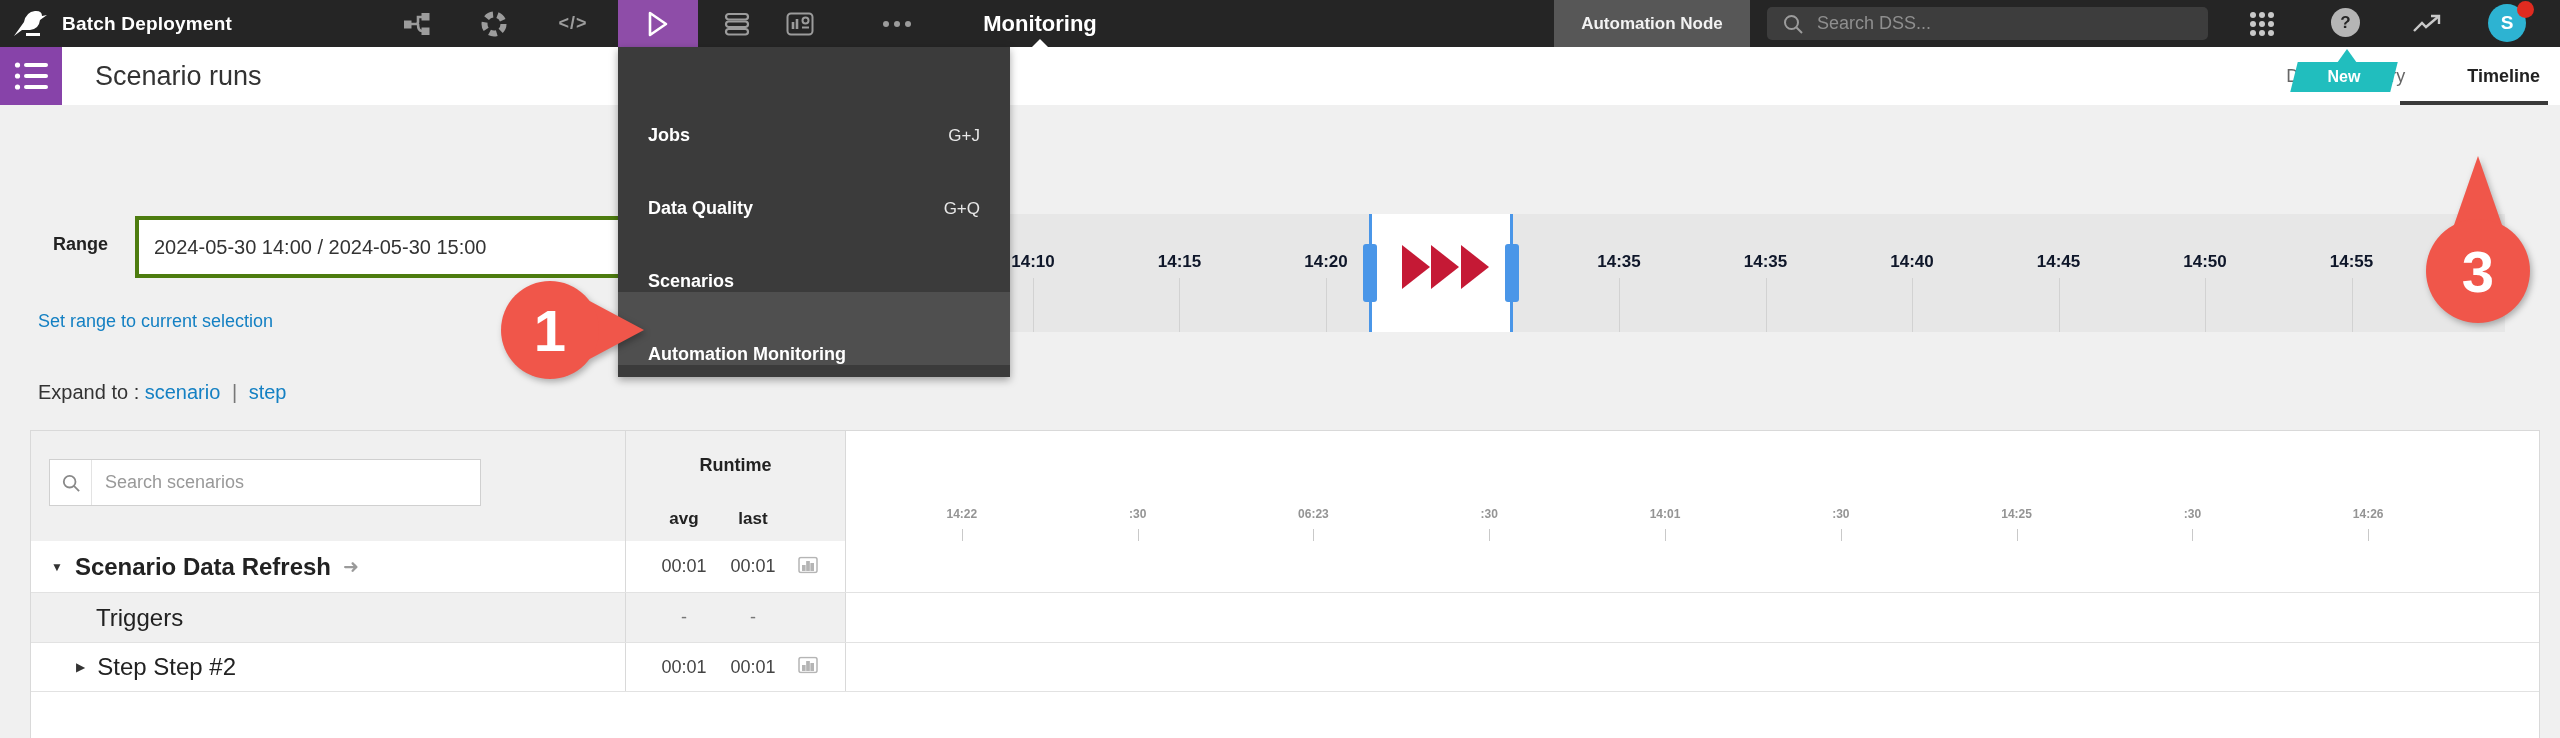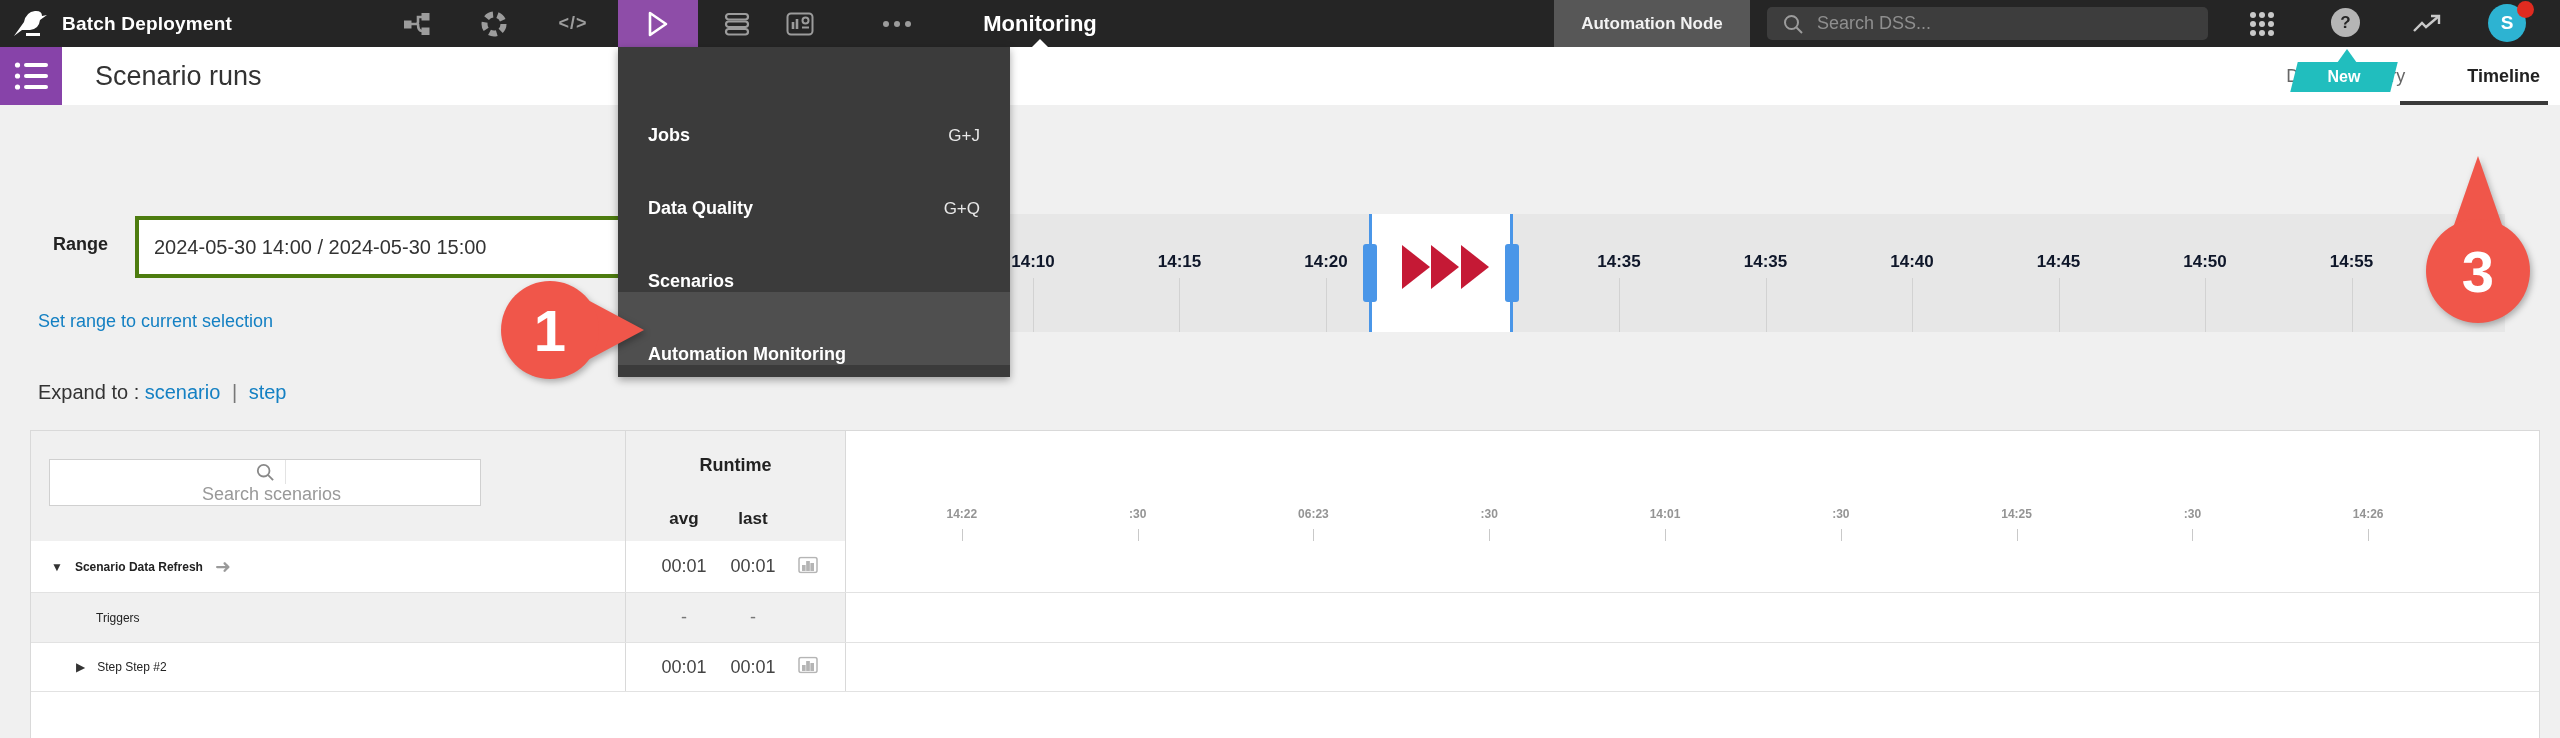--- a/index.html
+++ b/index.html
@@ -59,34 +59,34 @@
   .band-run { position:absolute; top:31px; width:0; height:0; border-top:22px solid transparent; border-bottom:22px solid transparent; border-left:28px solid #c51935; }
 
   
   .tbl { position:absolute; left:30px; top:430px; width:2510px; height:308px; background:#ffffff; border:1px solid #d9d9d9; border-bottom:none; }
   .trow { display:flex; width:100%; }
   .t-head { height:110px; }
   .c-name { width:595px; border-right:1px solid #d9d9d9; position:relative; }
   .c-run  { width:220px; border-right:1px solid #d9d9d9; position:relative; }
   .c-tl   { flex:1; position:relative; }
   .t-head .c-name, .t-head .c-run { background:#f0f0f0; }
-  .search-box { position:absolute; left:18px; top:28px; width:432px; height:47px; background:#fff; border:1px solid #d0d0d0; display:flex; align-items:center;flex-direction:column; }
+  .search-box { position:absolute; left:18px; top:28px; width:432px; height:47px; background:#fff; border:1px solid #d0d0d0; display:flex; align-items:center; }
   .search-box .mag { width:42px; display:flex; align-items:center; justify-content:center; border-right:1px solid #e3e3e3; height:100%; }
   .search-box .ph { padding-left:13px; color:#999; font-size:18px; }
   .rt-title { position:absolute; left:0; top:24px; width:100%; text-align:center; font-size:18px; font-weight:700; color:#222; }
   .rt-avg-h, .rt-last-h { position:absolute; top:78px; width:70px; text-align:center; font-size:17px; font-weight:700; color:#222; }
   .rt-avg-h { left:23px; } .rt-last-h { left:92px; }
   .ruler-label { position:absolute; top:76px; transform:translateX(-50%); font-size:12px; color:#949494; font-weight:600; }
   .ruler-tick { position:absolute; top:98px; height:12px; width:1px; background:#c9c9c9; }
   .r1 { height:52px; } .r2 { height:50px; } .r3 { height:49px; }
   .body-row { border-bottom:1px solid #e2e2e2; }
   .body-row .c-name, .body-row .c-run { display:flex; align-items:center; }
   .row-alt .c-name, .row-alt .c-run { background:#f0f0f0; }
   .caret { font-size:12px; color:#333; cursor:pointer; }
-  .rname { font-size:12px; color:#222; }
+  .rname { font-size:24px; color:#222; }
   .rname.b { font-weight:700; }
   .goto-arrow { color:#9a9a9a; font-size:19px; cursor:pointer; }
   .val { position:absolute; width:70px; text-align:center; font-size:18px; color:#444; }
   .v-avg { left:23px; } .v-last { left:92px; }
   .val.dash { color:#777; }
   .mini-chart { position:absolute; left:172px; top:50%; transform:translateY(-50%); cursor:pointer; }
   .body-row .c-run { position:relative; }
 
   
   .tl-overlay { position:absolute; left:816px; top:110px; right:0; bottom:0; pointer-events:none; }

